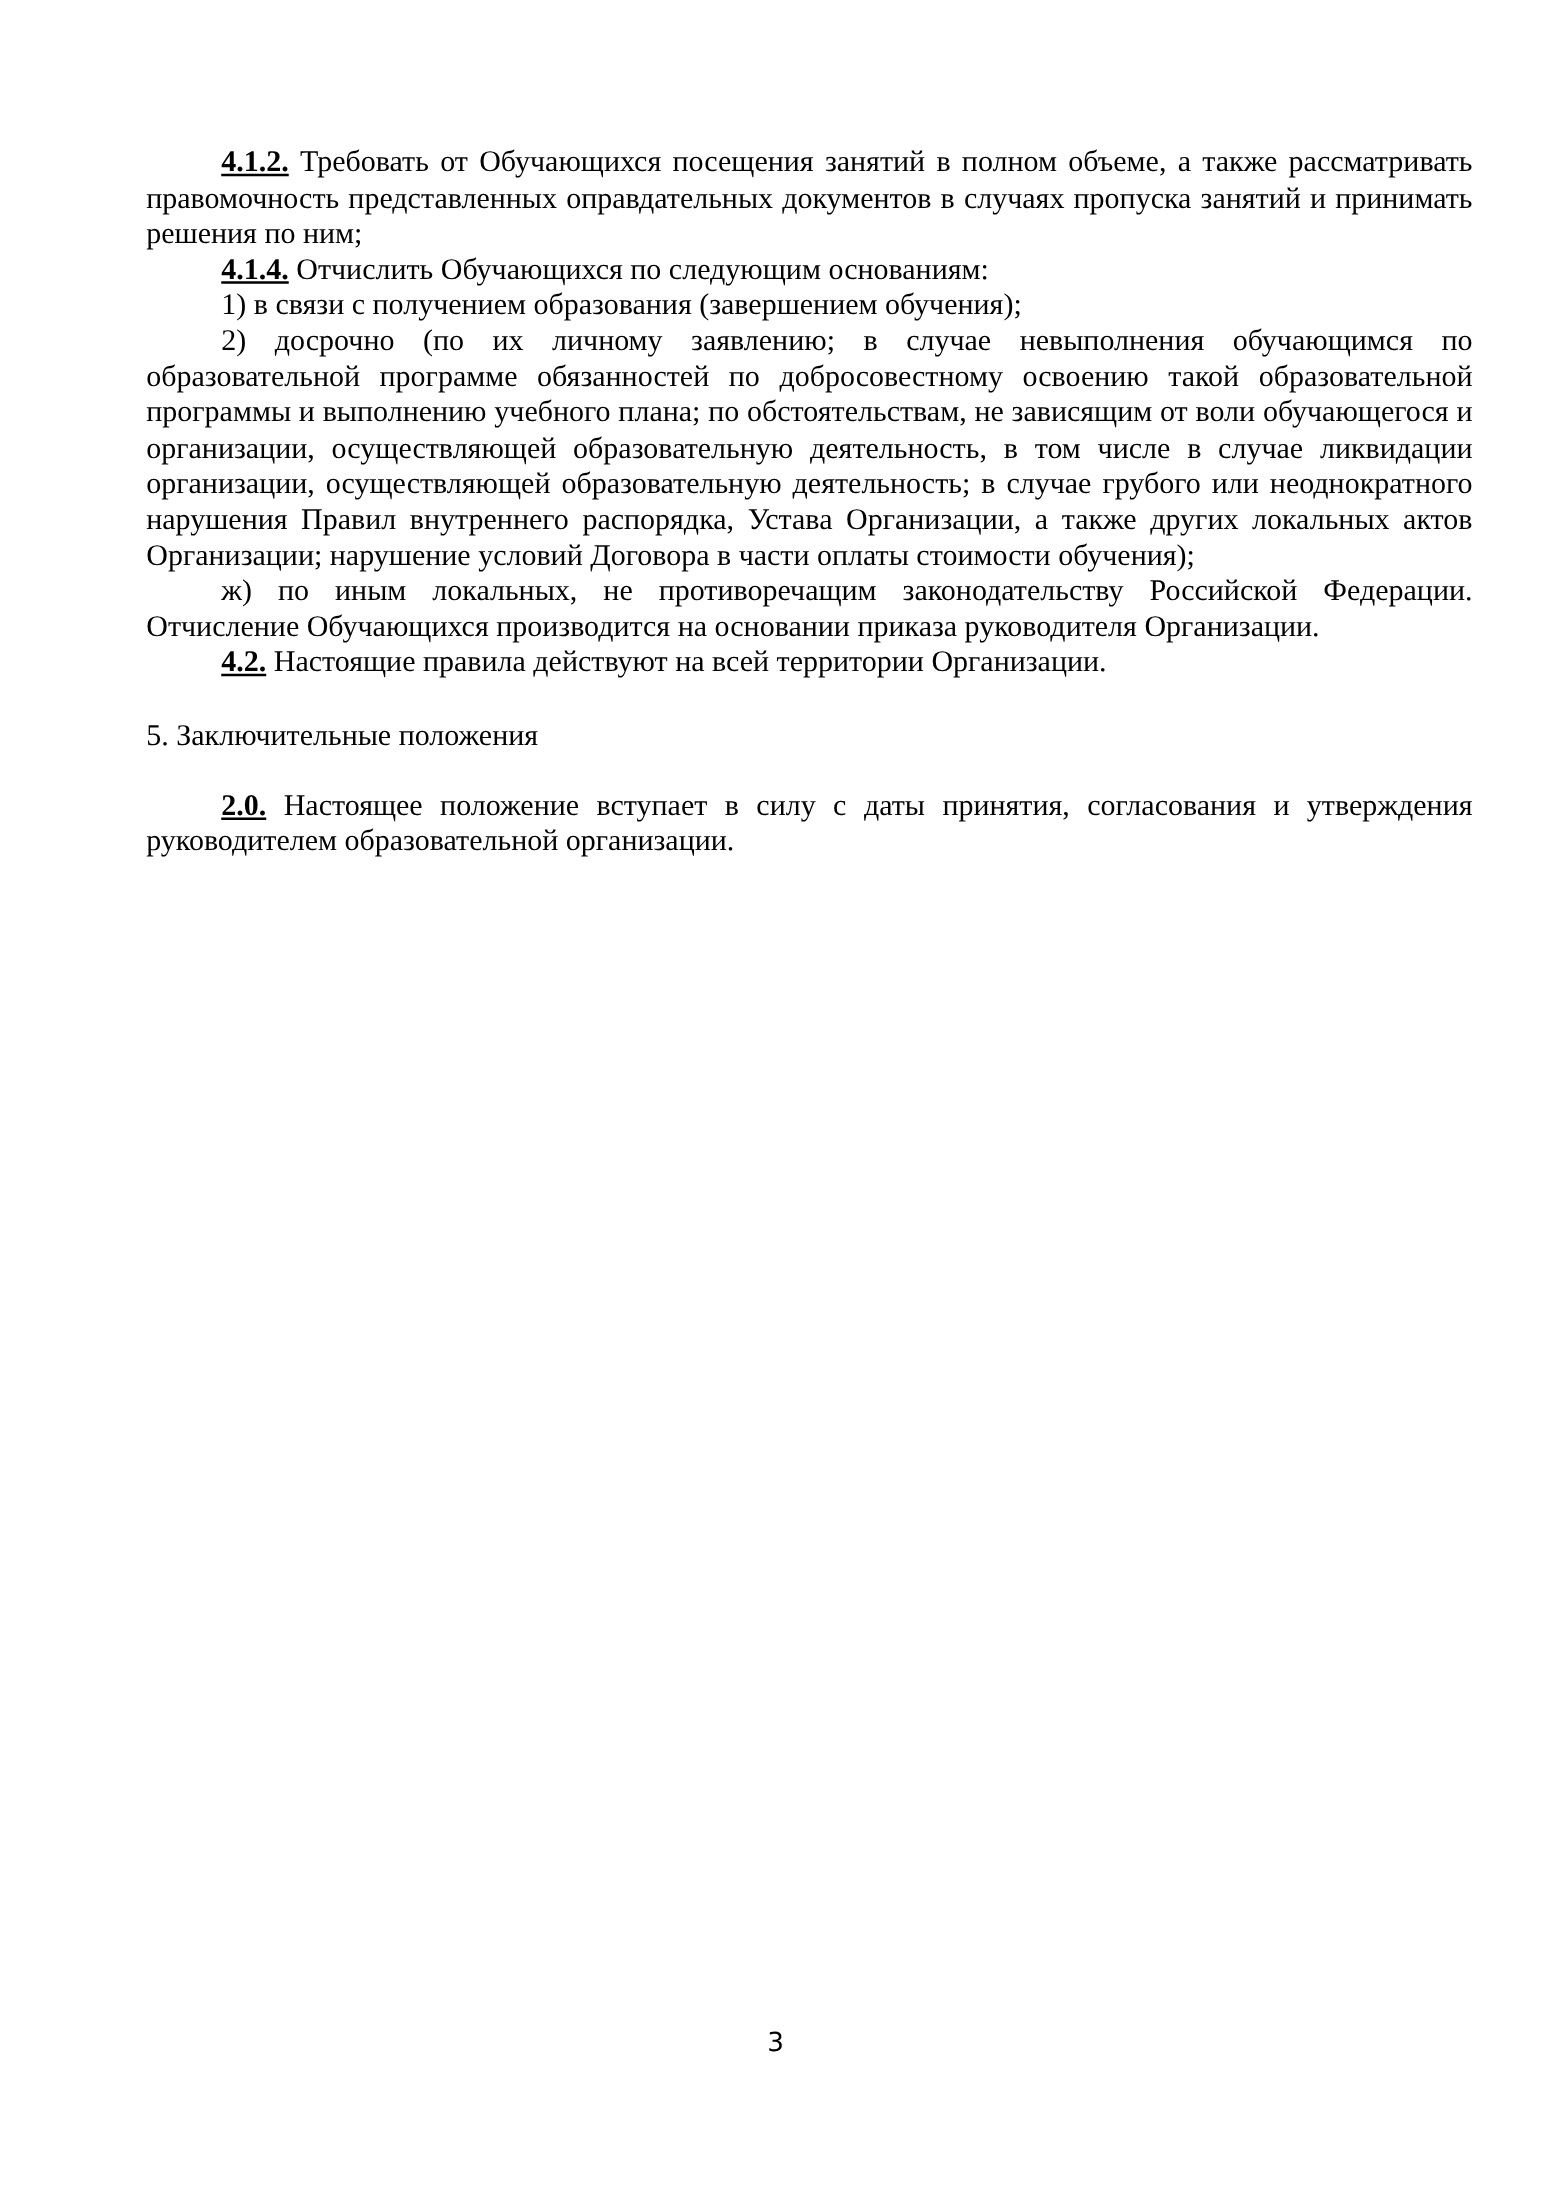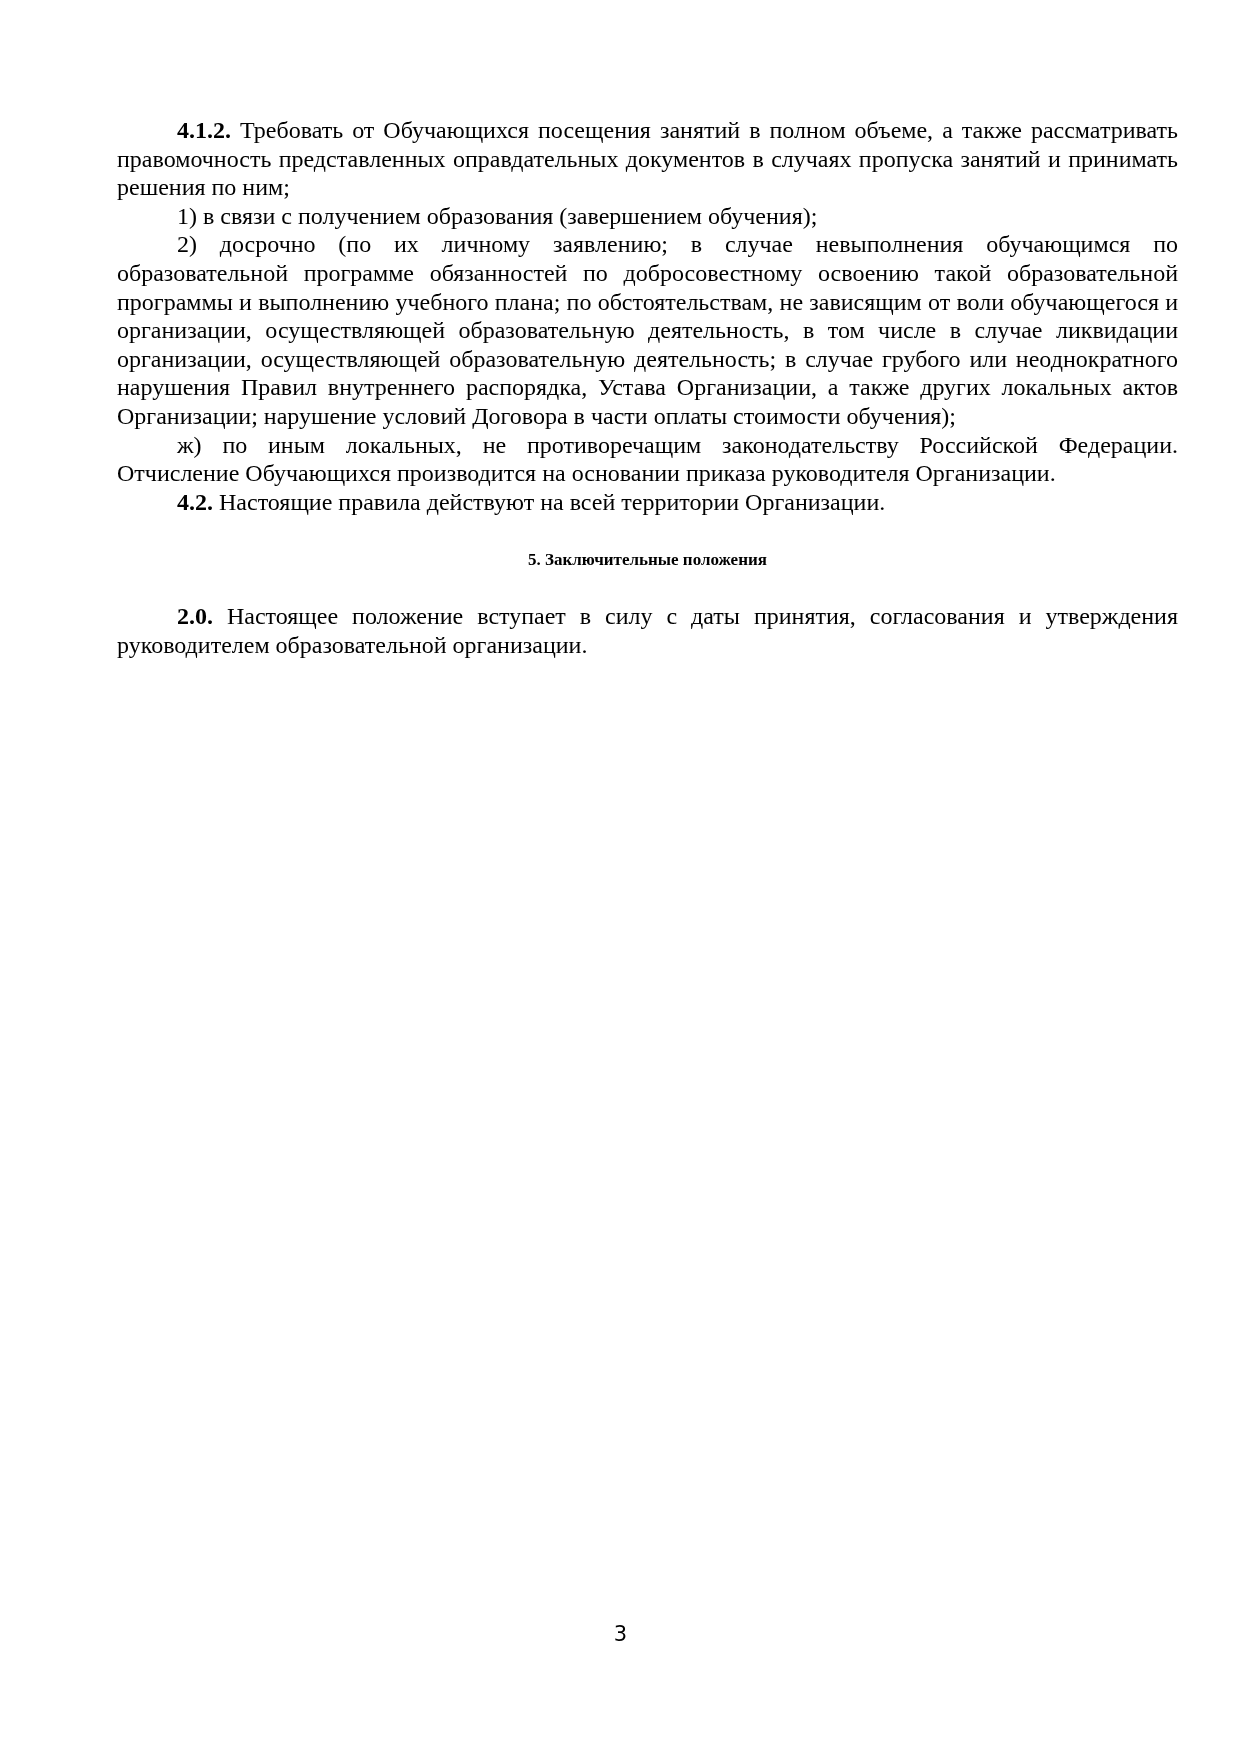--- a/index.html
+++ b/index.html
@@ -24,26 +24,27 @@
       line-height: 28.6px;
       text-align: justify;
     }
     .para {
       margin: 0;
       text-indent: 60px;
       text-align: justify;
     }
     .para b {
       font-weight: bold;
+      text-decoration: underline;
     }
     .section-heading {
       margin: 30px 0 27px 0;
-      text-align: center;
-      font-weight: bold;
-      font-size: 17px;
+      text-align: left;
+      font-weight: normal;
+      font-size: 24px;
       line-height: 28.6px;
     }
     .page-number {
       position: absolute;
       top: 1622px;
       left: 0;
       width: 1241px;
       text-align: center;
       font-family: "DejaVu Sans", sans-serif;
       font-size: 21px;
@@ -51,20 +52,21 @@
     }
   </style>
 </head>
 <body>
 
 <div class="page-body">
 
   <p class="para"><b>4.1.2.</b><span> Требовать от Обучающихся посещения занятий в полном объеме, а также рассматривать правомочность представленных оправдательных документов в случаях пропуска занятий и принимать решения по ним;</span></p>
 
 
+  <p class="para"><b>4.1.4.</b><span> Отчислить Обучающихся по следующим основаниям:</span></p>
 
   <p class="para"><span>1) в связи с получением образования (завершением обучения);</span></p>
 
   <p class="para"><span>2) досрочно (по их личному заявлению; в случае невыполнения обучающимся по образовательной программе обязанностей по добросовестному освоению такой образовательной программы и выполнению учебного плана;  по обстоятельствам, не зависящим от воли обучающегося и организации, осуществляющей образовательную деятельность, в том числе в случае ликвидации организации, осуществляющей образовательную деятельность; в случае грубого или неоднократного нарушения Правил внутреннего распорядка, Устава Организации, а также других локальных актов Организации; нарушение условий Договора в части оплаты стоимости обучения);</span></p>
 
   <p class="para"><span>ж) по иным локальных, не противоречащим законодательству Российской Федерации. Отчисление Обучающихся производится на основании приказа руководителя Организации.</span></p>
 
   <p class="para"><b>4.2.</b><span> Настоящие правила действуют на всей территории Организации.</span></p>
 
   <h2 class="section-heading">5. Заключительные положения</h2>

